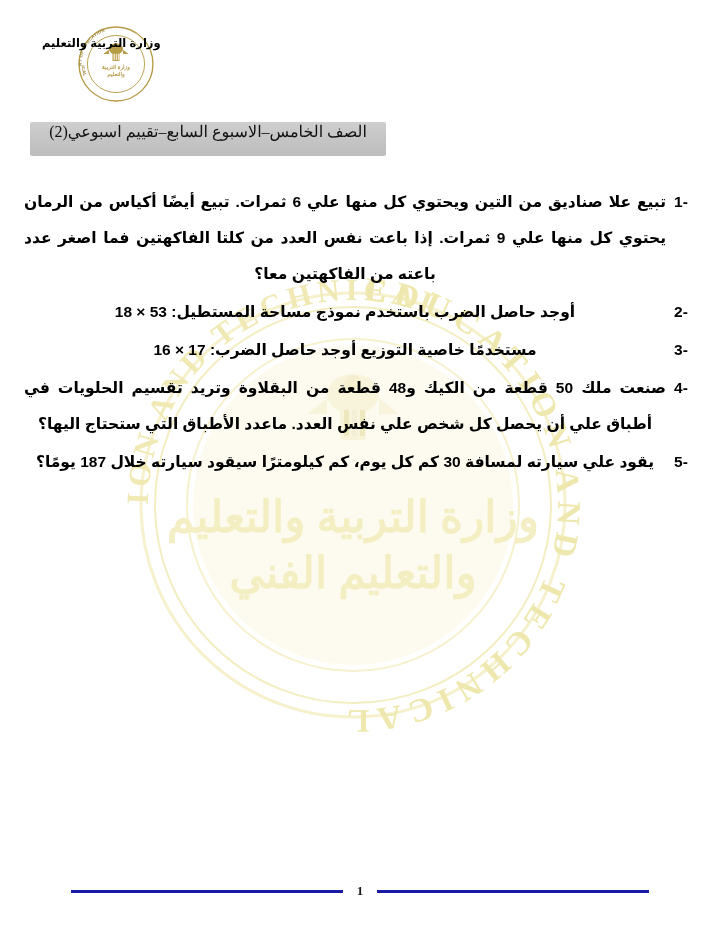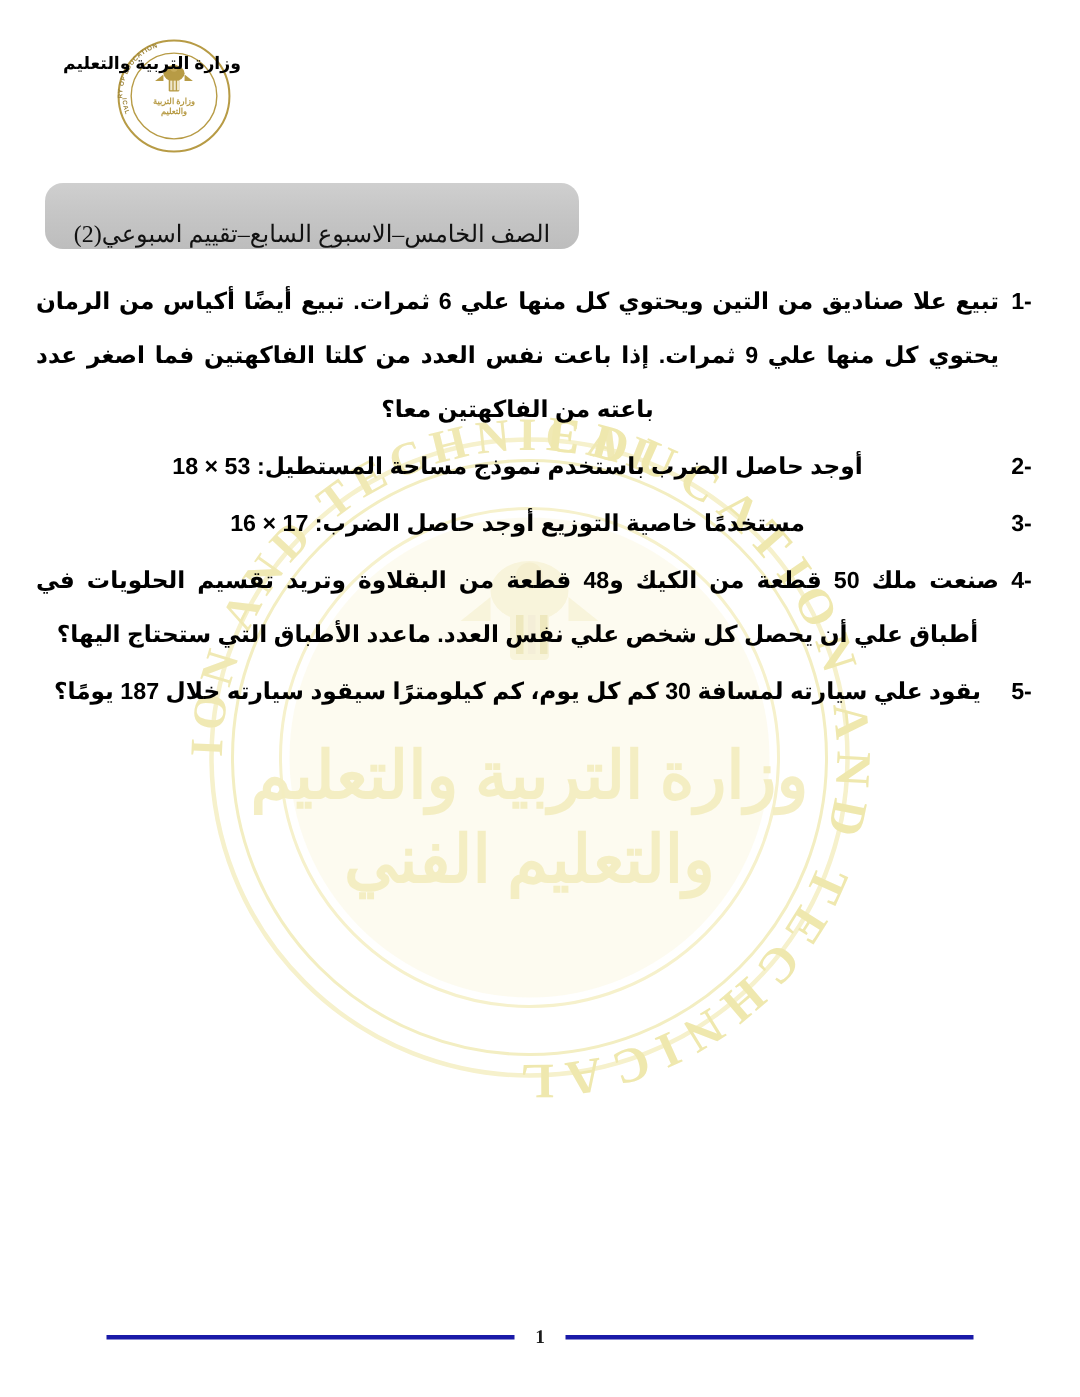--- a/index.html
+++ b/index.html
@@ -70,25 +70,25 @@
     white-space: nowrap;
     letter-spacing: 0px;
   }
 
   
   .title-bar {
     position: absolute;
     top: 122px;
     left: 30px;
     width: 356px;
-    height: 44px;
+    height: 34px;
     background: linear-gradient(180deg, #cfcfcf 0%, #c6c6c6 45%, #bdbdbd 100%);
-    border-radius: 12px;
+    border-radius: 2px;
     display: flex;
-    align-items: flex-end;
+    align-items: flex-start;
     justify-content: center;
     z-index: 2;
   }
   .title-bar-text {
     font-family: "Liberation Serif", "DejaVu Serif", serif;
     font-size: 16px;
     color: #111111;
     white-space: nowrap;
     direction: rtl;
   }

